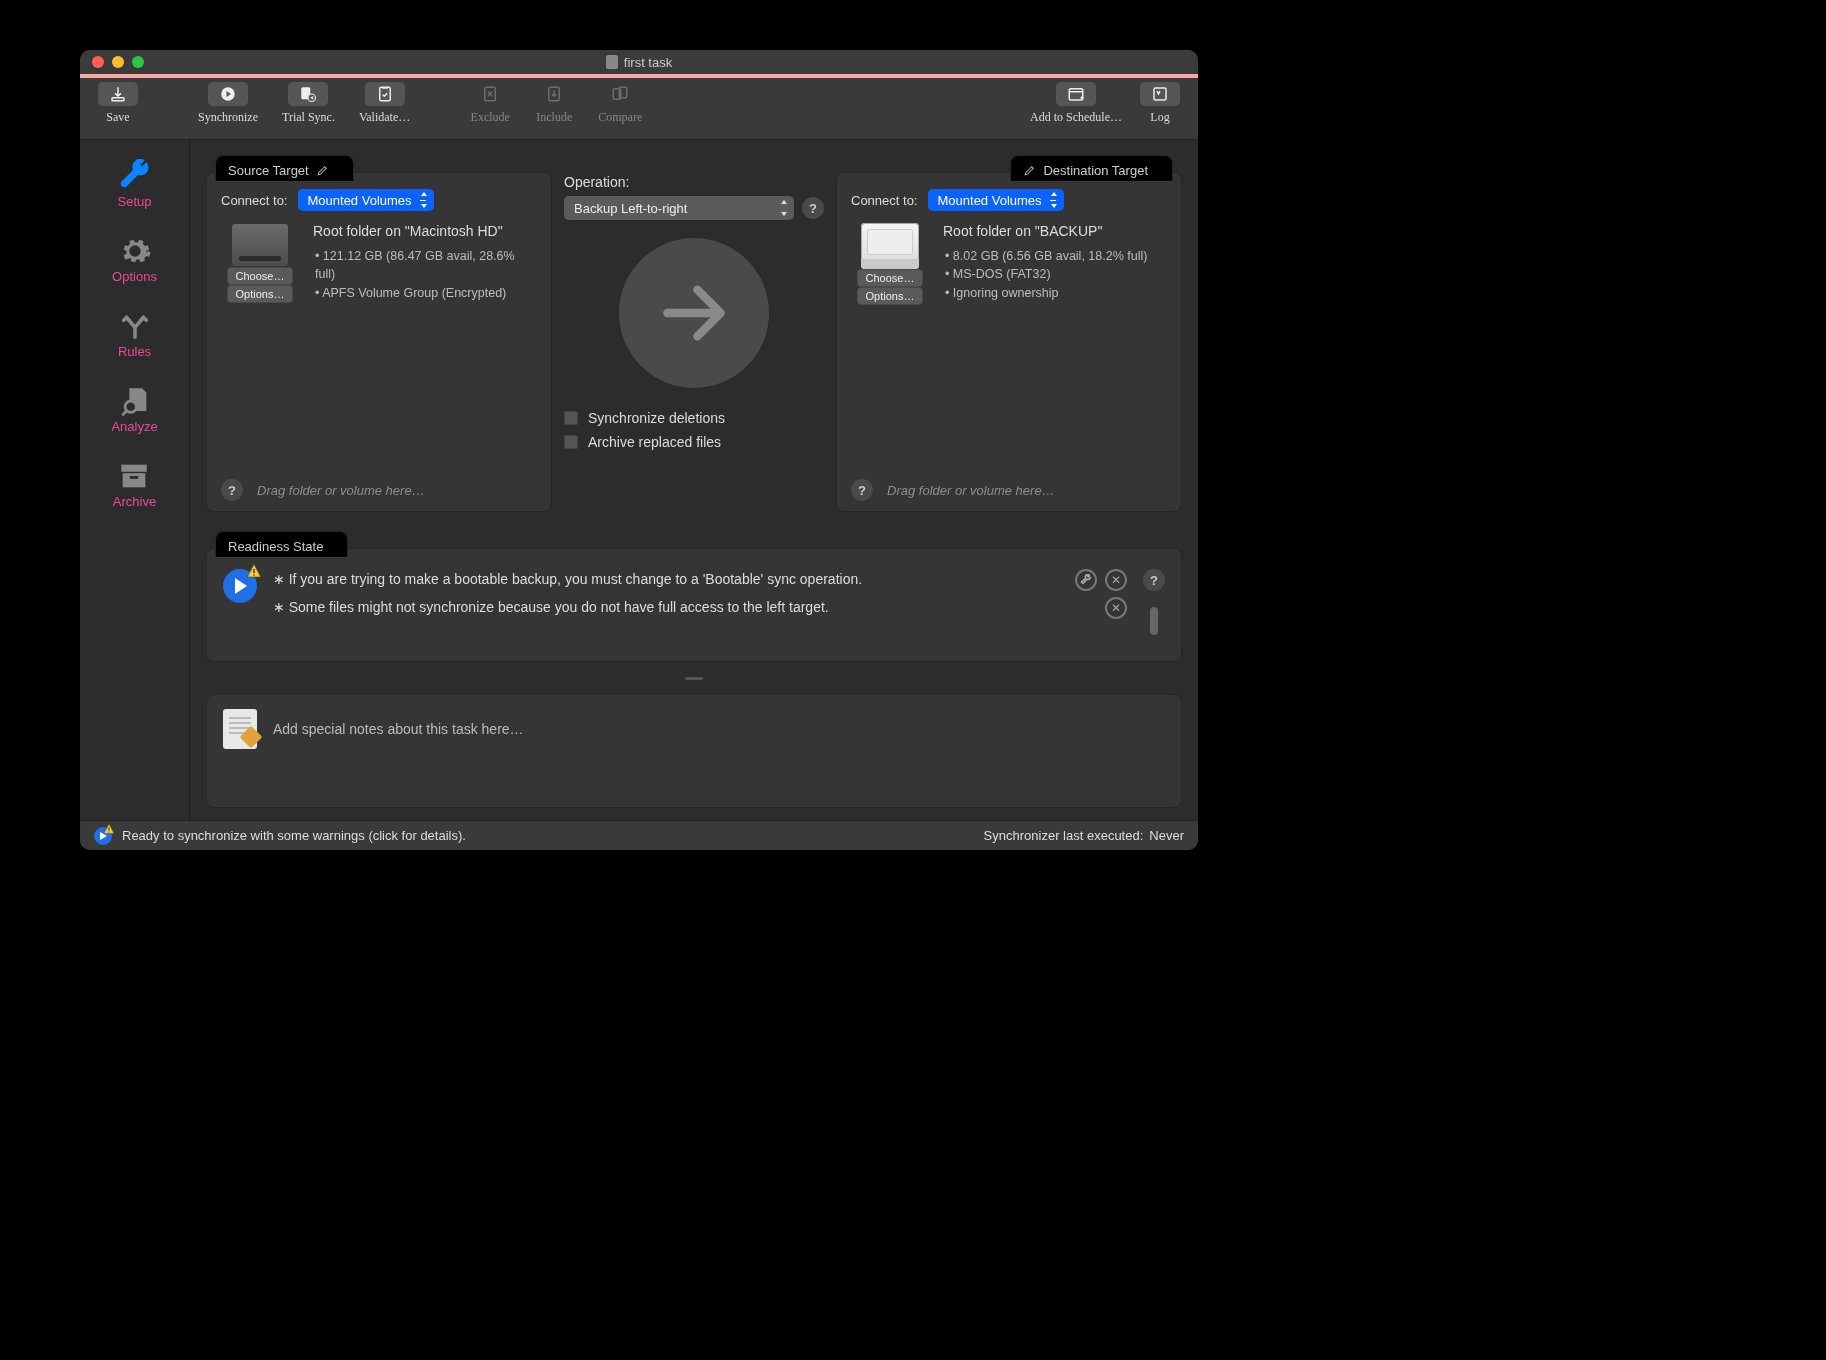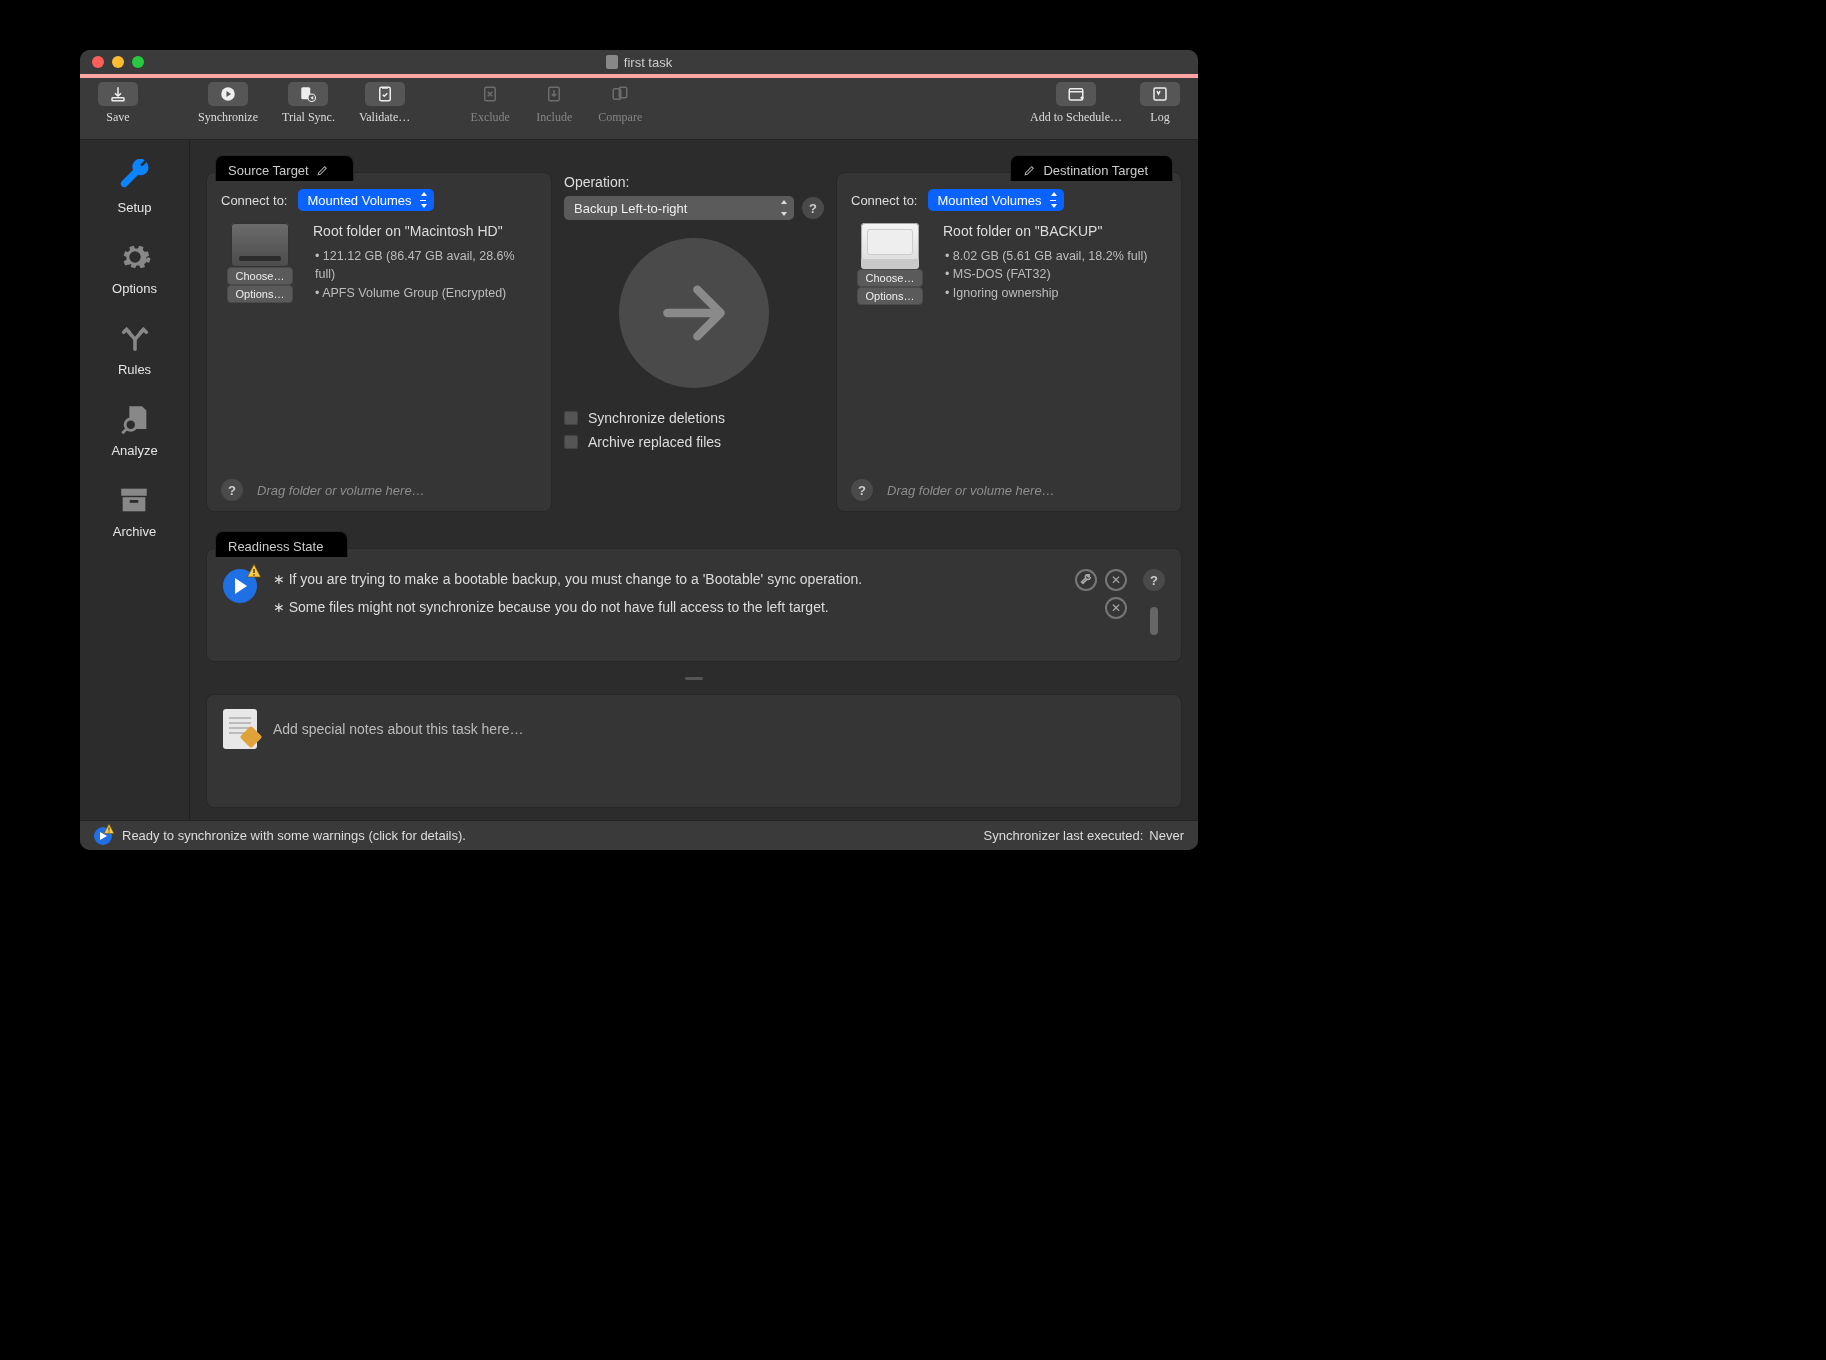--- a/index.html
+++ b/index.html
@@ -73,21 +73,21 @@
   .tb-spacer { flex:1; }
   .tb-icon { width:18px; height:18px; }
   
   .body {
     flex:1; display:flex; background:#2c2c2c;
   }
   .sidebar {
     width:110px; background:#2c2c2c; border-right:1px solid #1e1e1e;
     display:flex; flex-direction:column; align-items:center; padding-top:18px; gap:24px;
   }
-  .side-item { display:flex; flex-direction:column; align-items:center; gap:6px; color:#e5e5e5; font-size:13px;}
+  .side-item { display:flex; flex-direction:column; align-items:center; color:#ec4899; font-size:13px;}
   .side-item.active svg { fill:#0a84ff; stroke:#0a84ff;}
   .side-item .icon-box { width:40px; height:36px; display:flex; align-items:center; justify-content:center;}
   .main {
     flex:1; padding:18px 16px 12px 16px; display:flex; flex-direction:column; gap:14px;
     overflow:hidden;
   }
   .row-targets { display:flex; gap:12px; align-items:stretch; }
   .panel {
     background:#353535; border:1px solid #272727; border-radius:8px;
     position:relative; flex:1;
@@ -482,21 +482,21 @@
                 <div class="small-btn">
                     <span>Choose…</span>
                   </div>
                 <div class="small-btn">
                     <span>Options…</span>
                   </div>
               </div>
               <div class="vol-right">
                 <div class="vol-title">Root folder on "BACKUP"</div>
                 <div class="vol-bullets">
-                  <div>8.02 GB (5.61 GB avail, 18.2% full)</div>
+                  <div>8.02 GB (6.56 GB avail, 18.2% full)</div>
                   <div>MS-DOS (FAT32)</div>
                   <div>Ignoring ownership</div>
                 </div>
               </div>
             </div>
             <div class="panel-footer">
               <div class="help-btn">?</div>
               <span class="hint">Drag folder or volume here…</span>
             </div>
           </div>

